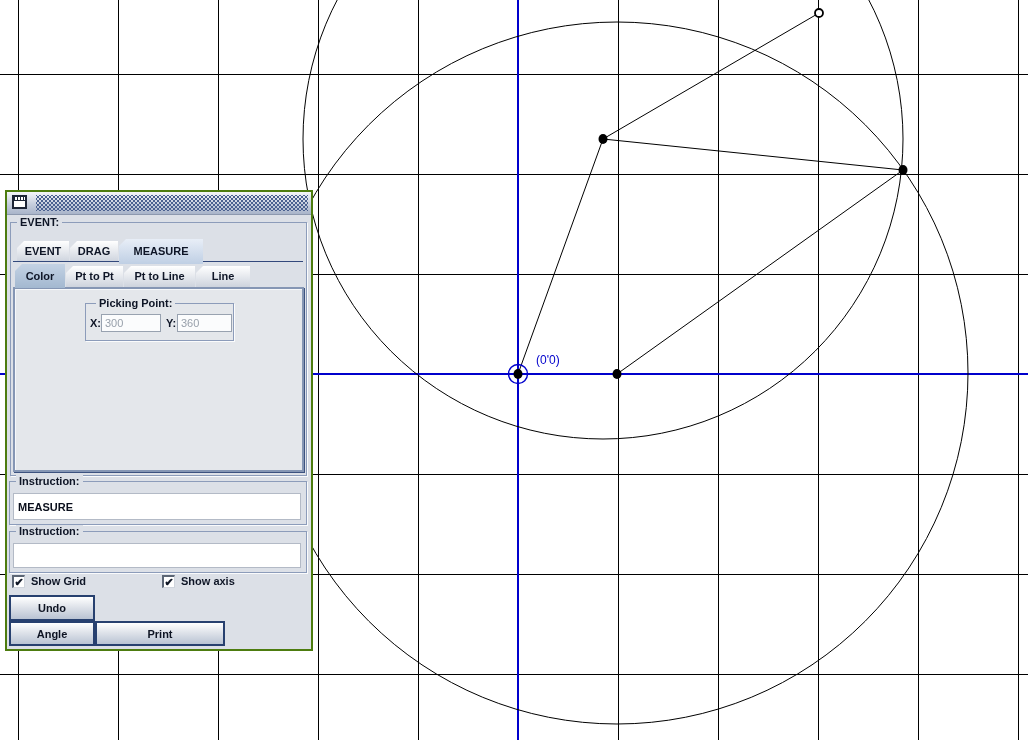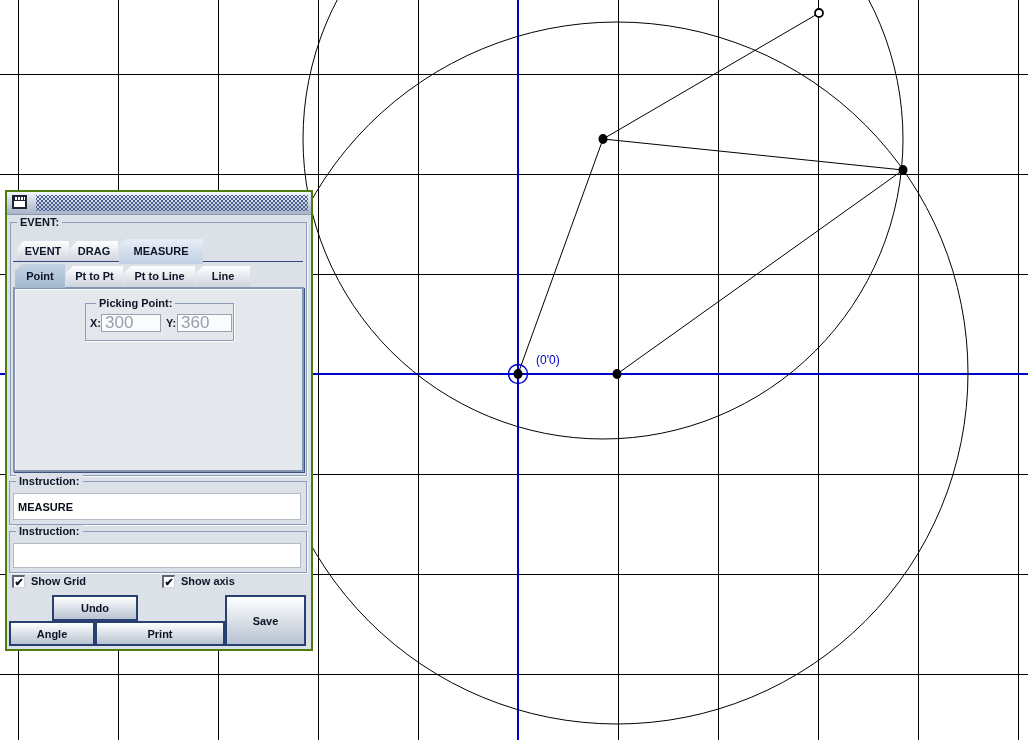--- a/index.html
+++ b/index.html
@@ -37,21 +37,21 @@
   .tab.sel-main{background:linear-gradient(180deg,#e8eef7,#bfcfe4);line-height:24px;z-index:5;}
   .tab.sel-sub{background:linear-gradient(180deg,#c3d2e4,#a3b8d0);line-height:24px;z-index:5;}
   .tabline{position:absolute;height:1px;background:#33497c;z-index:1;}
 
   .content-area{position:absolute;left:6px;top:72px;width:291px;height:185px;
        box-sizing:border-box;background:#e4e7eb;border:2px solid #8596b4;
        box-shadow:inset 1px 1px 0 #f6f8fa, 1px 1px 0 #3c527f;z-index:2;}
   .content-area .glabel{background:#e4e7eb;text-align:right;}
 
   .field{position:absolute;box-sizing:border-box;background:#fbfcfd;
-         border:1px solid #98a2b0;color:#98a0ab;font-size:17px;
+         border:1px solid #98a2b0;color:#98a0ab;font-size:11px;
          padding:0 0 0 3px;line-height:16px;}
   input.field{font-family:"Liberation Sans",sans-serif;outline:none;}
 
   .txtbox{position:absolute;box-sizing:border-box;background:#ffffff;
           border:1px solid #b3bac6;font-weight:bold;color:#0a0f1c;
           padding-left:4px;overflow:hidden;white-space:nowrap;}
 
   .cb{position:absolute;width:13px;height:13px;box-sizing:border-box;background:#ffffff;
       border-top:2px solid #5c6675;border-left:2px solid #5c6675;
       border-right:1px solid #cfd4dc;border-bottom:1px solid #cfd4dc;
@@ -117,21 +117,21 @@
 
       <div class="group" style="left:3px;top:7px;width:295px;height:252px;">
         <span class="glabel">EVENT:</span>
       </div>
 
       <div class="tabline" style="left:6px;top:46px;width:290px;"></div>
       <div class="tab" style="left:10px;top:26px;width:52px;height:21px;">EVENT</div>
       <div class="tab" style="left:63px;top:26px;width:48px;height:21px;">DRAG</div>
       <div class="tab sel-main" style="left:112px;top:24px;width:84px;height:25px;">MEASURE</div>
 
-      <div class="tab sel-sub" style="left:8px;top:49px;width:50px;height:24px;">Point</div>
+      <div class="tab sel-sub" style="left:8px;top:49px;width:50px;height:24px;">Color</div>
       <div class="tab" style="left:59px;top:51px;width:57px;height:21px;">Pt to Pt</div>
       <div class="tab" style="left:117px;top:51px;width:71px;height:21px;text-align:center;">Pt to Line</div>
       <div class="tab" style="left:189px;top:51px;width:54px;height:21px;">Line</div>
 
       <div class="content-area">
         <div class="group" style="left:70px;top:14px;width:147px;height:36px;">
           <span class="glabel" style="left:10px;background:#e4e7eb;">Picking Point:</span>
           <span style="position:absolute;left:4px;top:13px;font-weight:bold;">X:</span>
           <input class="field" style="left: 15px; top: 10px; width: 60px; height: 18px;" readonly="" value="300">
           <span style="position:absolute;left:80px;top:13px;font-weight:bold;">Y:</span>
@@ -147,19 +147,18 @@
       <div class="group" style="left:2px;top:316px;width:296px;height:40px;">
         <span class="glabel">Instruction:</span>
         <div class="txtbox" style="left:3px;top:11px;width:288px;height:25px;line-height:25px;"></div>
       </div>
 
       <span class="cb" style="left:5px;top:360px;">✔</span>
       <span class="cb-label" style="left:24px;top:360px;">Show Grid</span>
       <span class="cb" style="left:155px;top:360px;">✔</span>
       <span class="cb-label" style="left:174px;top:360px;">Show axis</span>
 
-      <button class="btn" style="left:2px;top:380px;width:86px;height:26px;margin-left:43px;">Undo</button>
-      <button class="btn" style="left:218px;top:380px;width:81px;height:51px;">Save</button>
+      <button class="btn" style="left:2px;top:380px;width:86px;height:26px;">Undo</button>
       <button class="btn" style="left:2px;top:406px;width:86px;height:25px;">Angle</button>
       <button class="btn" style="left:88px;top:406px;width:130px;height:25px;">Print</button>
     </div>
   </div>
 </div>
 
 </body></html>

